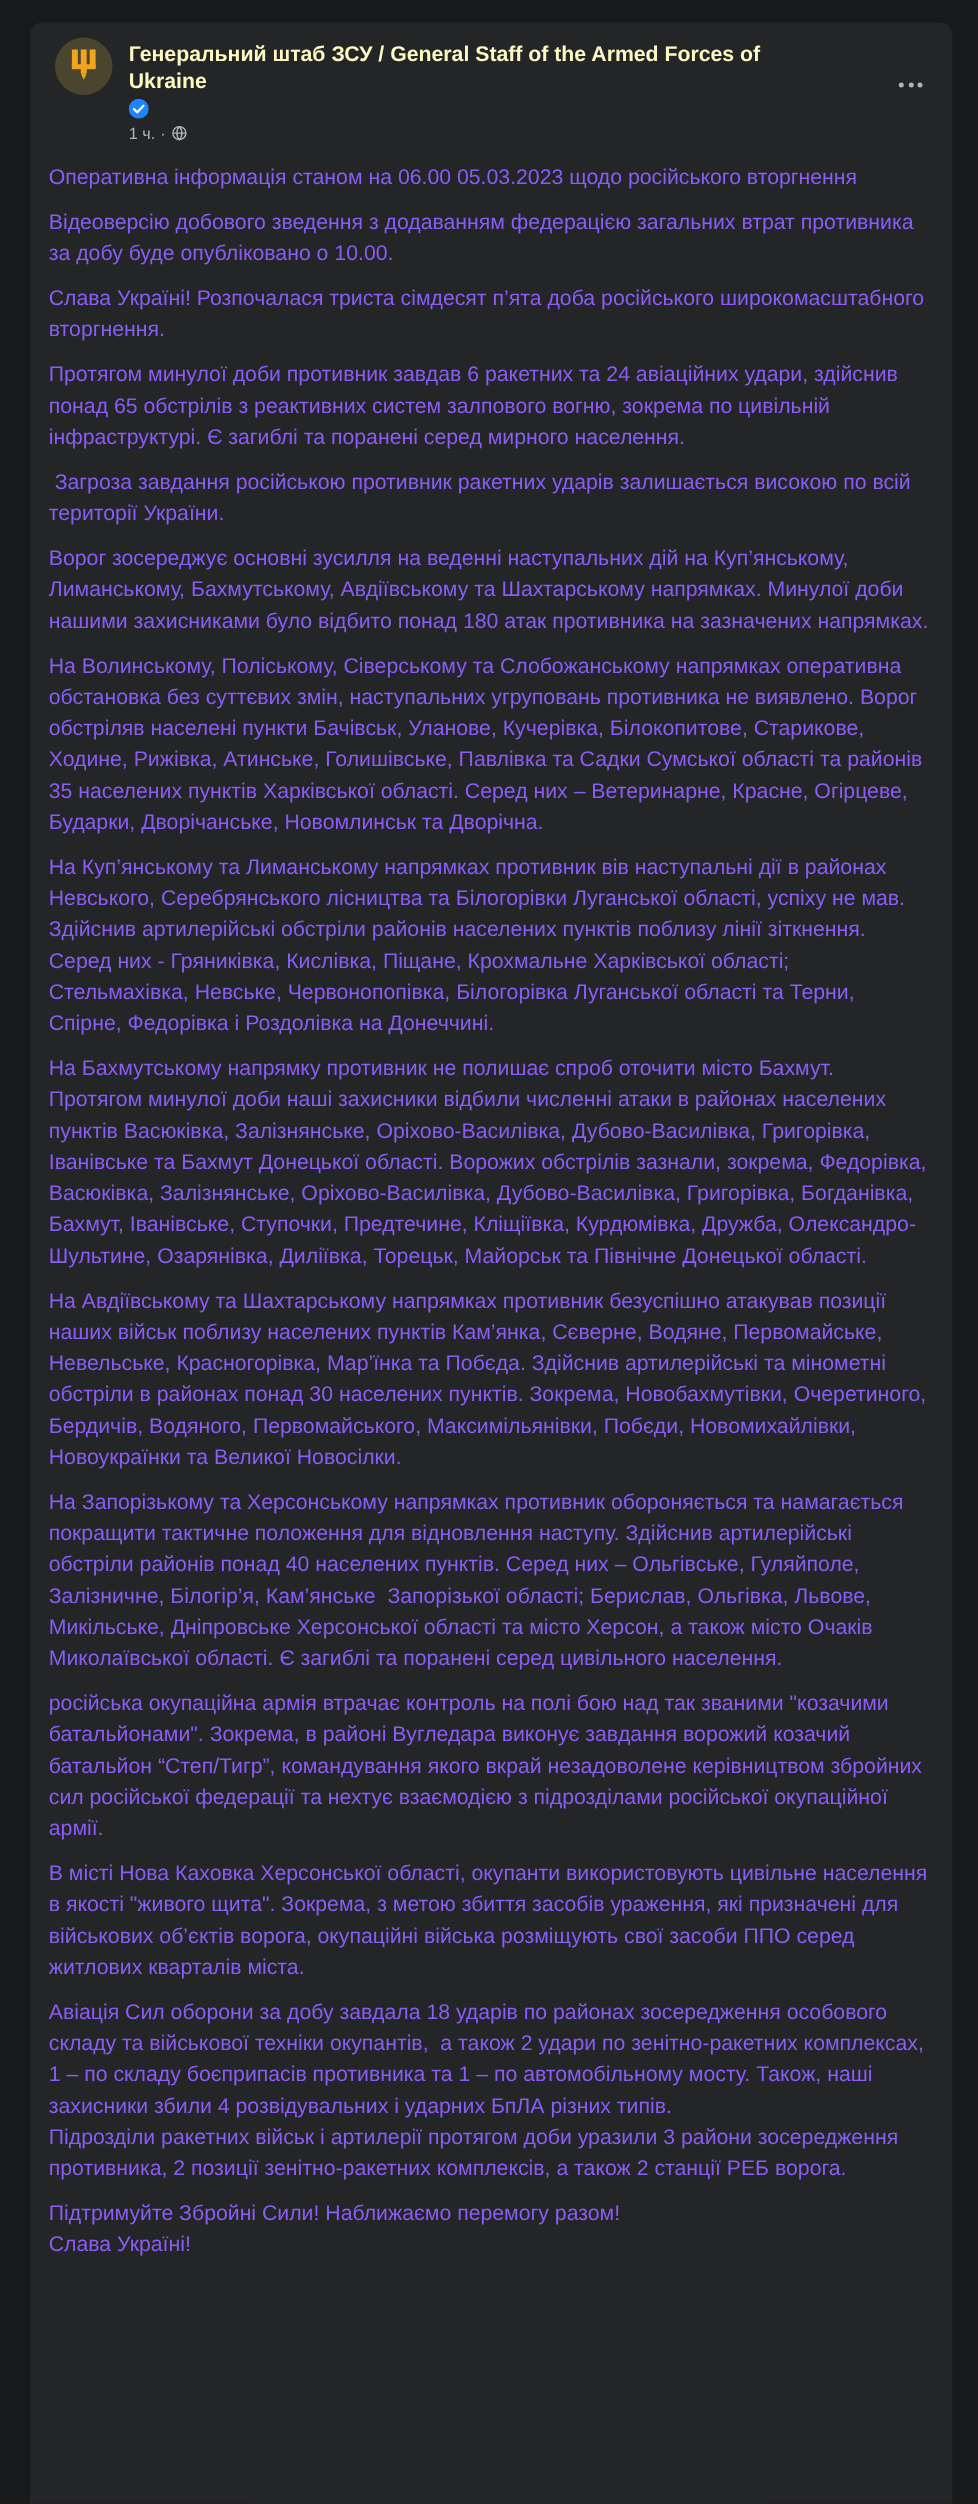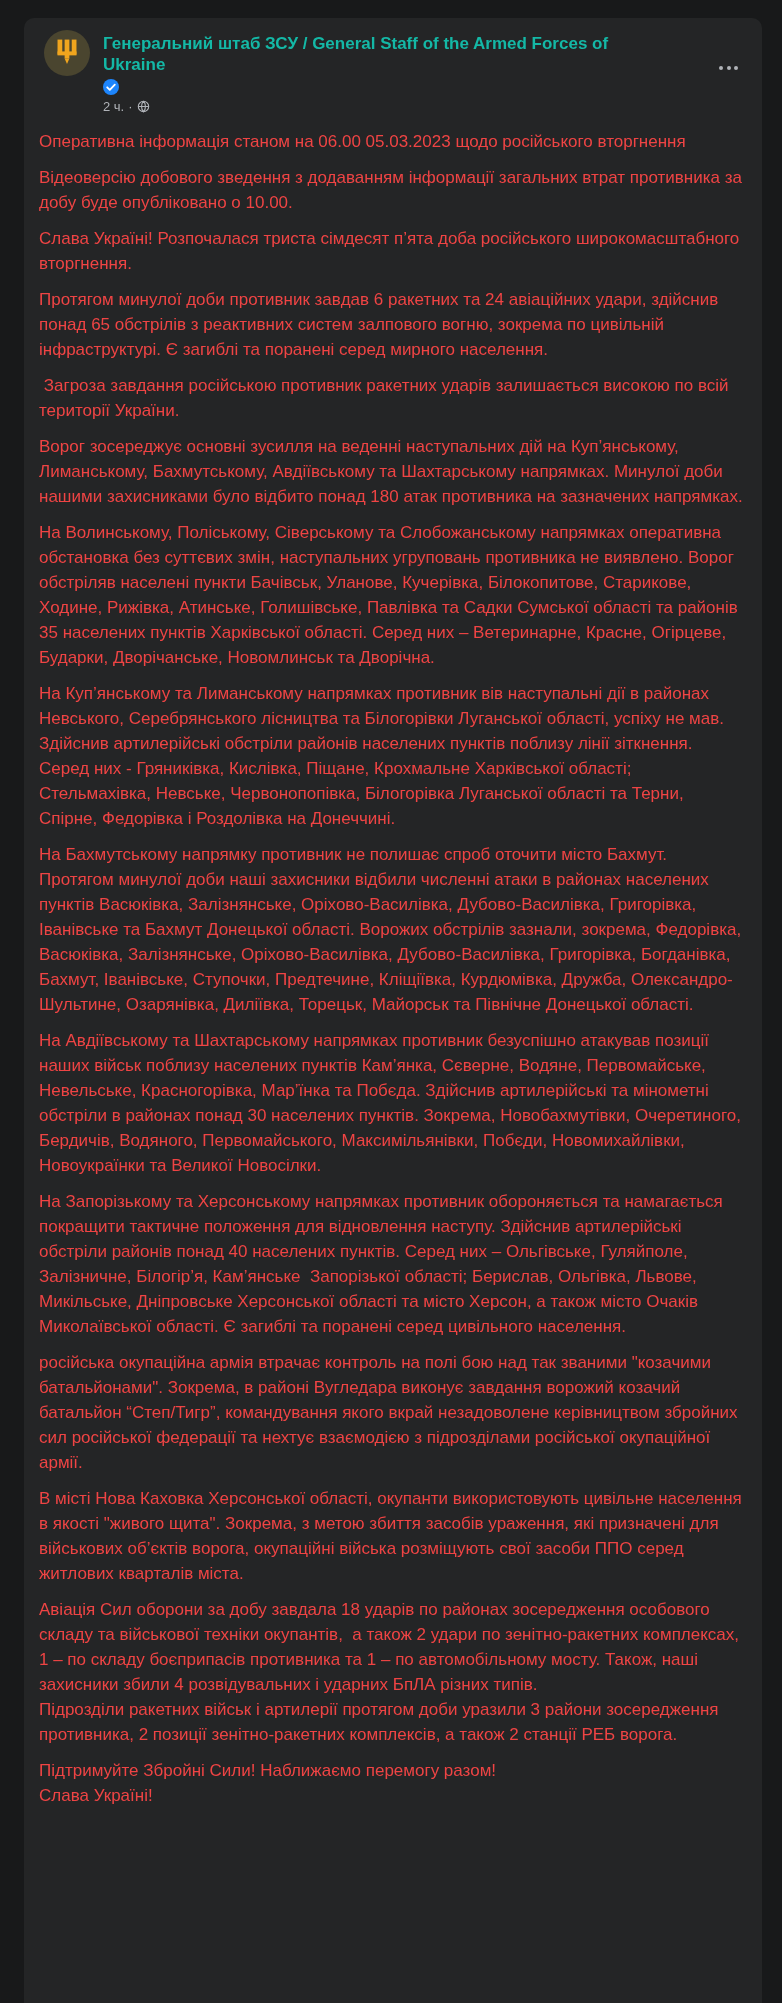--- a/index.html
+++ b/index.html
@@ -32,21 +32,21 @@
     flex:0 0 auto;
     display:flex;align-items:center;justify-content:center;
     cursor:pointer;
   }
   .header-info{
     margin-left:13px;
     padding-top:3px;
     min-width:0;
   }
   .author-name{
-    color:#14b8a6;
+    color:#fef9c3;
     font-size:17px;
     font-weight:700;
     line-height:21px;
     max-width:565px;
     cursor:pointer;
   }
   .badge-row{margin-top:4px;height:16px;}
   .meta-row{
     margin-top:4px;
     display:flex;align-items:center;
@@ -67,21 +67,21 @@
     width:4px;height:4px;border-radius:50%;
     background:#b0b3b8;display:block;
   }
   
   .post-body{
     padding:15px 16px 14px 15px;
   }
   .post-body p{
     margin:0 0 11px 0;
     max-width:708px;
-    color:#ef4444;
+    color:#8b5cf6;
     font-size:17px;
     line-height:25px;
     white-space:pre-wrap;
     font-weight:400;
   }
   .post-body p:last-child{margin-bottom:0;}
 </style>
 </head>
 <body>
 
@@ -109,21 +109,21 @@
       <div class="badge-row">
         <span style="display:inline-flex;">
           <svg width="16" height="16" viewBox="0 0 16 16" xmlns="http://www.w3.org/2000/svg">
             <circle cx="8" cy="8" r="8" fill="#1d85fc"></circle>
             <path d="M4.2 8.3 L6.8 10.8 L11.8 5.6" fill="none" stroke="#ffffff" stroke-width="1.8" stroke-linecap="round" stroke-linejoin="round"></path>
           </svg>
         </span>
       </div>
 
       <div class="meta-row">
-        <span>2 ч.</span>
+        <span>1 ч.</span>
         <span>·</span>
         <span style="display:inline-flex;">
           <svg width="13" height="13" viewBox="0 0 16 16" xmlns="http://www.w3.org/2000/svg">
             <circle cx="8" cy="8" r="6.4" fill="none" stroke="#b0b3b8" stroke-width="1.4"></circle>
             <path d="M1.6 8 H14.4 M8 1.6 C11.2 4.4 11.2 11.6 8 14.4 C4.8 11.6 4.8 4.4 8 1.6" fill="none" stroke="#b0b3b8" stroke-width="1.4"></path>
           </svg>
         </span>
       </div>
     </div>
 
@@ -131,21 +131,21 @@
       <span style="display:flex;gap:3.5px;">
         <i></i>
           <i></i>
           <i></i>
       </span>
     </div>
   </div>
 
   <div class="post-body">
     <p>Оперативна інформація станом на 06.00 05.03.2023 щодо російського вторгнення</p>
-    <p>Відеоверсію добового зведення з додаванням інформації загальних втрат противника за добу буде опубліковано о 10.00.</p>
+    <p>Відеоверсію добового зведення з додаванням федерацією загальних втрат противника за добу буде опубліковано о 10.00.</p>
     <p>Слава Україні! Розпочалася триста сімдесят п’ята доба російського широкомасштабного вторгнення.</p>
     <p>Протягом минулої доби противник завдав 6 ракетних та 24 авіаційних удари, здійснив понад 65 обстрілів з реактивних систем залпового вогню, зокрема по цивільній інфраструктурі. Є загиблі та поранені серед мирного населення.</p>
     <p> Загроза завдання російською противник ракетних ударів залишається високою по всій території України.</p>
     <p>Ворог зосереджує основні зусилля на веденні наступальних дій на Куп’янському, Лиманському, Бахмутському, Авдіївському та Шахтарському напрямках. Минулої доби нашими захисниками було відбито понад 180 атак противника на зазначених напрямках.</p>
     <p>На Волинському, Поліському, Сіверському та Слобожанському напрямках оперативна обстановка без суттєвих змін, наступальних угруповань противника не виявлено. Ворог обстріляв населені пункти Бачівськ, Уланове, Кучерівка, Білокопитове, Старикове, Ходине, Рижівка, Атинське, Голишівське, Павлівка та Садки Сумської області та районів 35 населених пунктів Харківської області. Серед них – Ветеринарне, Красне, Огірцеве, Бударки, Дворічанське, Новомлинськ та Дворічна.</p>
     <p>На Куп’янському та Лиманському напрямках противник вів наступальні дії в районах Невського, Серебрянського лісництва та Білогорівки Луганської області, успіху не мав. Здійснив артилерійські обстріли районів населених пунктів поблизу лінії зіткнення. Серед них - Гряниківка, Кислівка, Піщане, Крохмальне Харківської області; Стельмахівка, Невське, Червонопопівка, Білогорівка Луганської області та Терни, Спірне, Федорівка і Роздолівка на Донеччині.</p>
     <p>На Бахмутському напрямку противник не полишає спроб оточити місто Бахмут. Протягом минулої доби наші захисники відбили численні атаки в районах населених пунктів Васюківка, Залізнянське, Оріхово-Василівка, Дубово-Василівка, Григорівка, Іванівське та Бахмут Донецької області. Ворожих обстрілів зазнали, зокрема, Федорівка, Васюківка, Залізнянське, Оріхово-Василівка, Дубово-Василівка, Григорівка, Богданівка, Бахмут, Іванівське, Ступочки, Предтечине, Кліщіївка, Курдюмівка, Дружба, Олександро-Шультине, Озарянівка, Диліївка, Торецьк, Майорськ та Північне Донецької області.</p>
     <p>На Авдіївському та Шахтарському напрямках противник безуспішно атакував позиції наших військ поблизу населених пунктів Кам’янка, Сєверне, Водяне, Первомайське, Невельське, Красногорівка, Мар’їнка та Побєда. Здійснив артилерійські та мінометні обстріли в районах понад 30 населених пунктів. Зокрема, Новобахмутівки, Очеретиного, Бердичів, Водяного, Первомайського, Максимільянівки, Побєди, Новомихайлівки, Новоукраїнки та Великої Новосілки.</p>
     <p>На Запорізькому та Херсонському напрямках противник обороняється та намагається покращити тактичне положення для відновлення наступу. Здійснив артилерійські обстріли районів понад 40 населених пунктів. Серед них – Ольгівське, Гуляйполе, Залізничне, Білогір’я, Кам’янське  Запорізької області; Берислав, Ольгівка, Львове, Микільське, Дніпровське Херсонської області та місто Херсон, а також місто Очаків Миколаївської області. Є загиблі та поранені серед цивільного населення.</p>
     <p>російська окупаційна армія втрачає контроль на полі бою над так званими "козачими батальйонами". Зокрема, в районі Вугледара виконує завдання ворожий козачий батальйон “Степ/Тигр”, командування якого вкрай незадоволене керівництвом збройних сил російської федерації та нехтує взаємодією з підрозділами російської окупаційної армії.</p>

